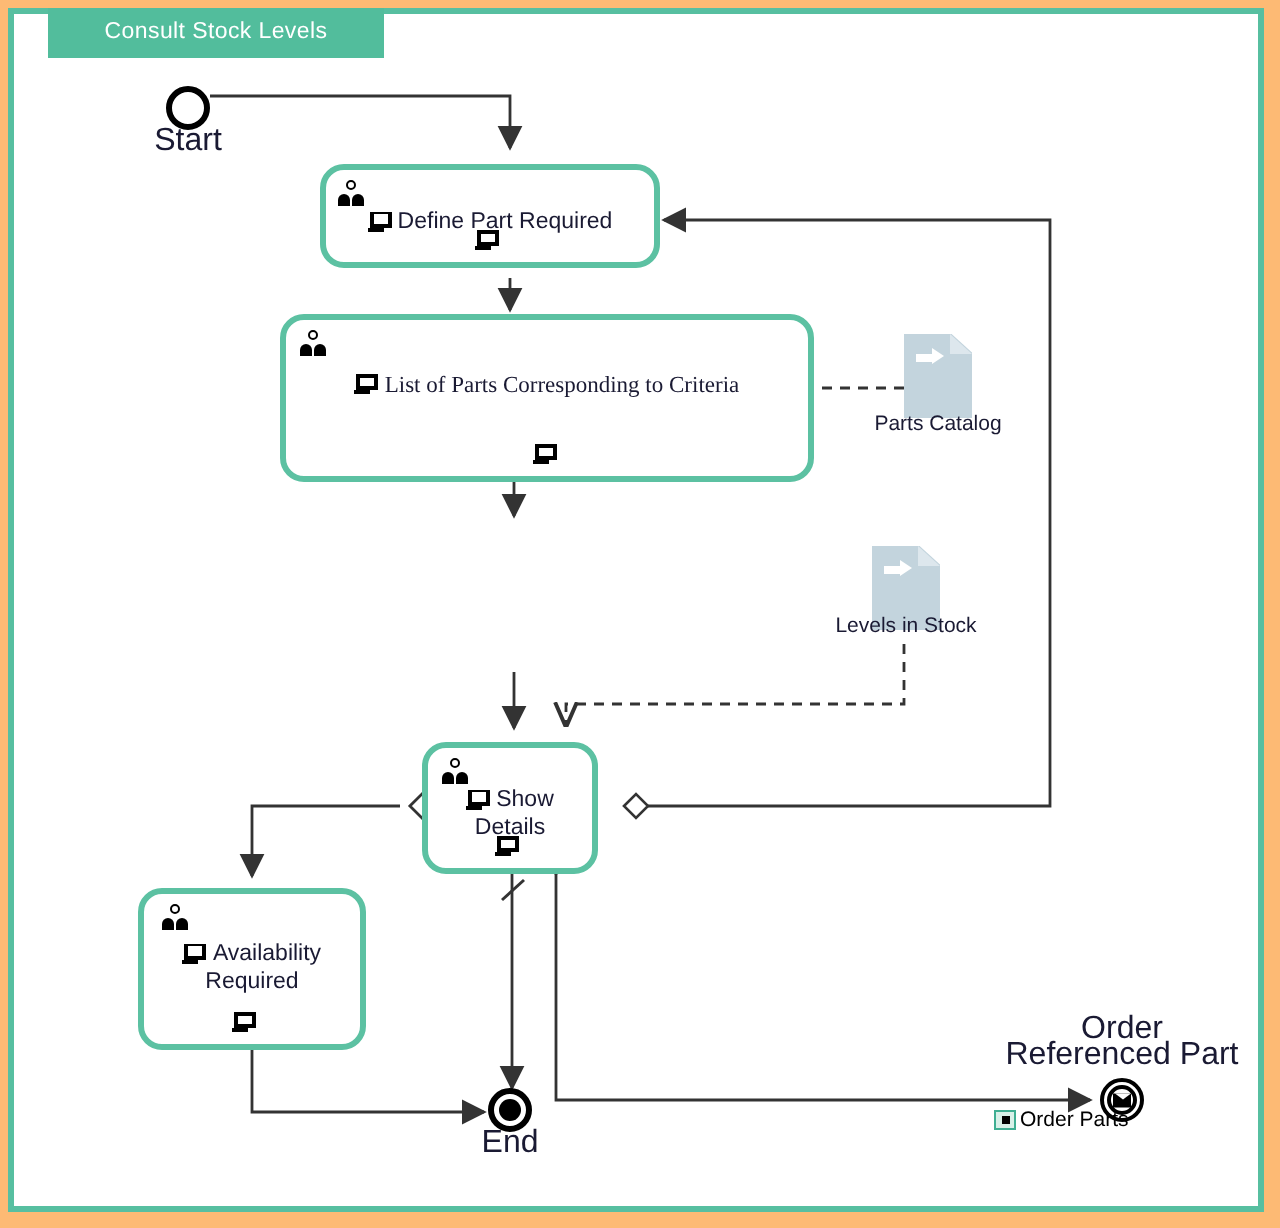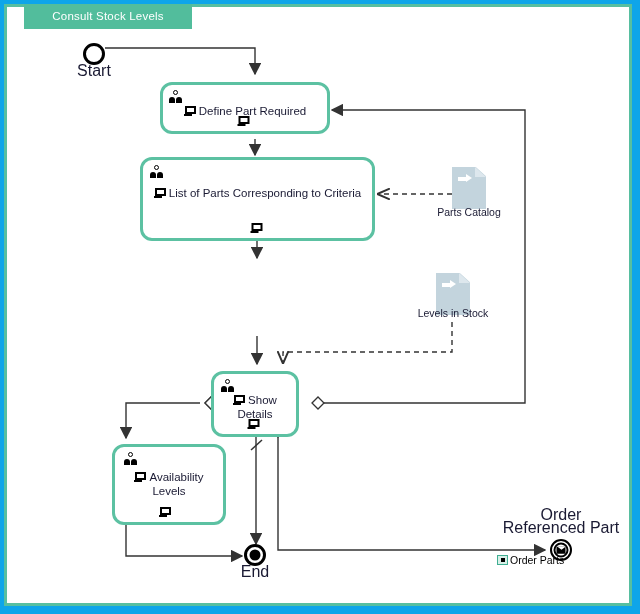--- a/index.html
+++ b/index.html
@@ -1,17 +1,17 @@
 <!DOCTYPE html>
 <html><head>
 <meta charset="utf-8">
 <style>
   html,body{margin:0;padding:0;background:#ffffff;}
   body{font-family:"Liberation Sans", sans-serif;}
-  #stage{position:relative;width:640px;height:614px;background:#0ea5e9;overflow:hidden;}
+  #stage{position:relative;width:640px;height:614px;background:#fdba74;overflow:hidden;}
 
   
   .pool-frame{position:absolute;left:4px;top:4px;width:628px;height:602px;
               border:3px solid #57bfa0;box-sizing:border-box;background:#ffffff;}
   .pool-header{position:absolute;left:24px;top:4px;width:168px;height:25px;
                background:#52bd9c;color:#ffffff;font-size:11.5px;line-height:25px;
                text-align:center;letter-spacing:.2px;}
 
   
   #canvas{position:absolute;left:0;top:0;width:640px;height:614px;}
@@ -137,21 +137,21 @@
         <span class="b2"></span>
     </div>
     <div class="task-label" style="top:20px;">
       <span class="mon"><i class="scr"></i><i class="win"></i><i class="base"></i></span><span class="tx">Define Part Required</span>
     </div>
     <div class="botmon" style="left:50%;bottom:2px;transform:translateX(-50%);">
       <span class="mon"><i class="scr"></i><i class="win"></i><i class="base"></i></span>
     </div>
   </div>
 
-  <div class="task" style="left:140px;top:157px;width:235px;height:84px;">
+  <div class="task" style="left:140px;top:157px;width:267px;height:84px;font-family:Liberation Serif, serif;">
     <div class="perf" style="left:7px;top:5px;">
       <span class="hd"></span>
         <span class="b1"></span>
         <span class="b2"></span>
     </div>
     <div class="task-label" style="top:27px;">
       <span class="mon"><i class="scr"></i><i class="win"></i><i class="base"></i></span><span class="tx">List of Parts Corresponding to Criteria</span>
     </div>
     <div class="botmon" style="left:50%;bottom:2px;transform:translateX(-50%);">
       <span class="mon"><i class="scr"></i><i class="win"></i><i class="base"></i></span>
@@ -166,29 +166,29 @@
         <span class="b2"></span>
     </div>
     <div class="task-label" style="top:20px;">
       <span class="mon"><i class="scr"></i><i class="win"></i><i class="base"></i></span><span class="tx">Show Details</span>
     </div>
     <div class="botmon" style="left:50%;bottom:2px;transform:translateX(-50%);">
       <span class="mon"><i class="scr"></i><i class="win"></i><i class="base"></i></span>
     </div>
   </div>
 
-  <div class="task" style="left:69px;top:444px;width:114px;height:81px;margin-left:43px;">
+  <div class="task" style="left:69px;top:444px;width:114px;height:81px;">
     <div class="perf" style="left:9px;top:5px;">
       <span class="hd"></span>
         <span class="b1"></span>
         <span class="b2"></span>
     </div>
     <div class="task-label" style="top:24px;">
       <span class="mon"><i class="scr"></i><i class="win"></i><i class="base"></i></span><span class="tx">Availability</span>
-      <div>Levels</div>
+      <div>Required</div>
     </div>
     <div class="botmon" style="left:44px;bottom:2px;">
       <span class="mon"><i class="scr"></i><i class="win"></i><i class="base"></i></span>
     </div>
   </div>
 
   <div class="dataobj" style="left:452px;top:167px;">
     <div class="doc"></div>
     <div class="fold"></div>
     <div class="arr">

